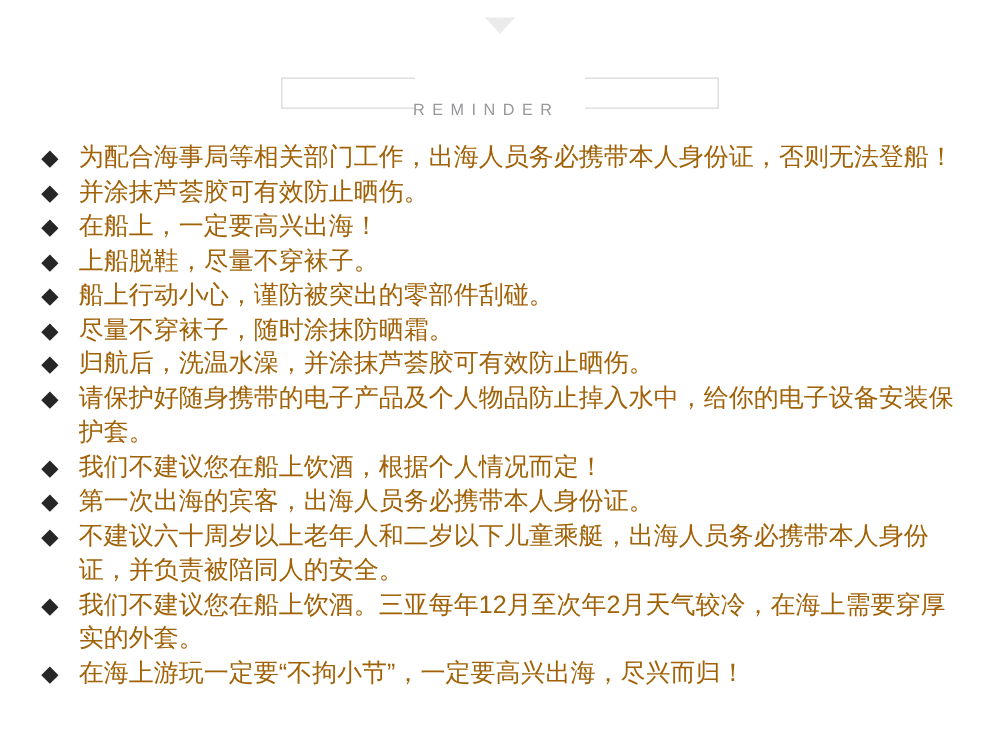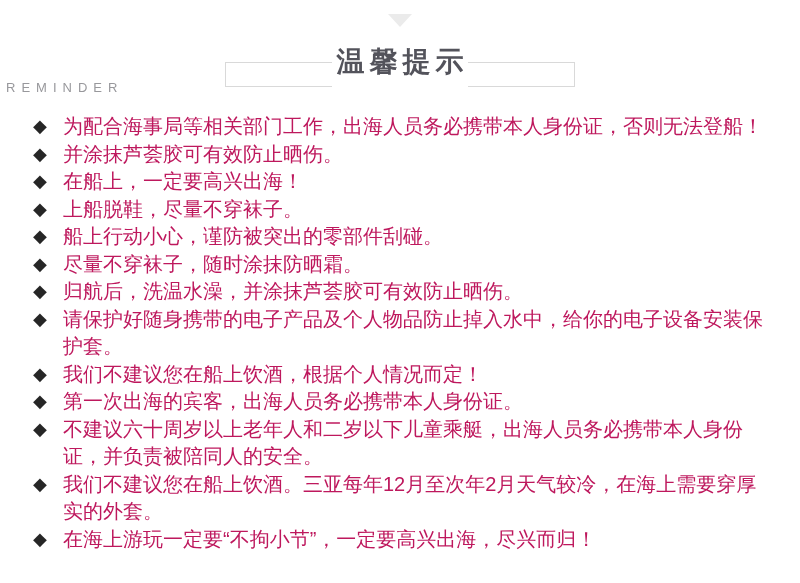--- a/index.html
+++ b/index.html
@@ -42,21 +42,21 @@
     line-height: 32px;
     font-weight: bold;
     color: #53535b;
     letter-spacing: 5px;
     text-indent: 5px;
   }
   .subtitle {
     position: absolute;
     left: 0; top: 80px;
     width: 772px;
-    text-align: left;
+    text-align: center;
     font-size: 13px;
     line-height: 15px;
     color: #98989c;
     letter-spacing: 6px;
     text-indent: 6px;
   }
   
   .notice-list {
     position: absolute;
     left: 33px; top: 113px;
@@ -74,35 +74,34 @@
     font-size: 18px;
     line-height: 27.5px;
     color: #262626;
     text-align: left;
     margin-right: 14px;
   }
   .item-text {
     width: 707px;
     font-size: 20px;
     line-height: 27.5px;
-    color: #be185d;
+    color: #a16207;
     word-break: break-all;
   }
 </style>
 </head>
 <body>
 
 <div class="page">
 
   <div class="chevron"></div>
 
   <div class="bracket left"></div>
   <div class="bracket right"></div>
 
-  <div class="title">温馨提示</div>
   <div class="subtitle">REMINDER</div>
 
   <ul class="notice-list">
     <li class="notice-item">
       <span class="bullet">◆</span>
       <span class="item-text">为配合海事局等相关部门工作，出海人员务必携带本人身份证，否则无法登船！</span>
     </li>
     <li class="notice-item">
       <span class="bullet">◆</span>
       <span class="item-text">并涂抹芦荟胶可有效防止晒伤。</span>

